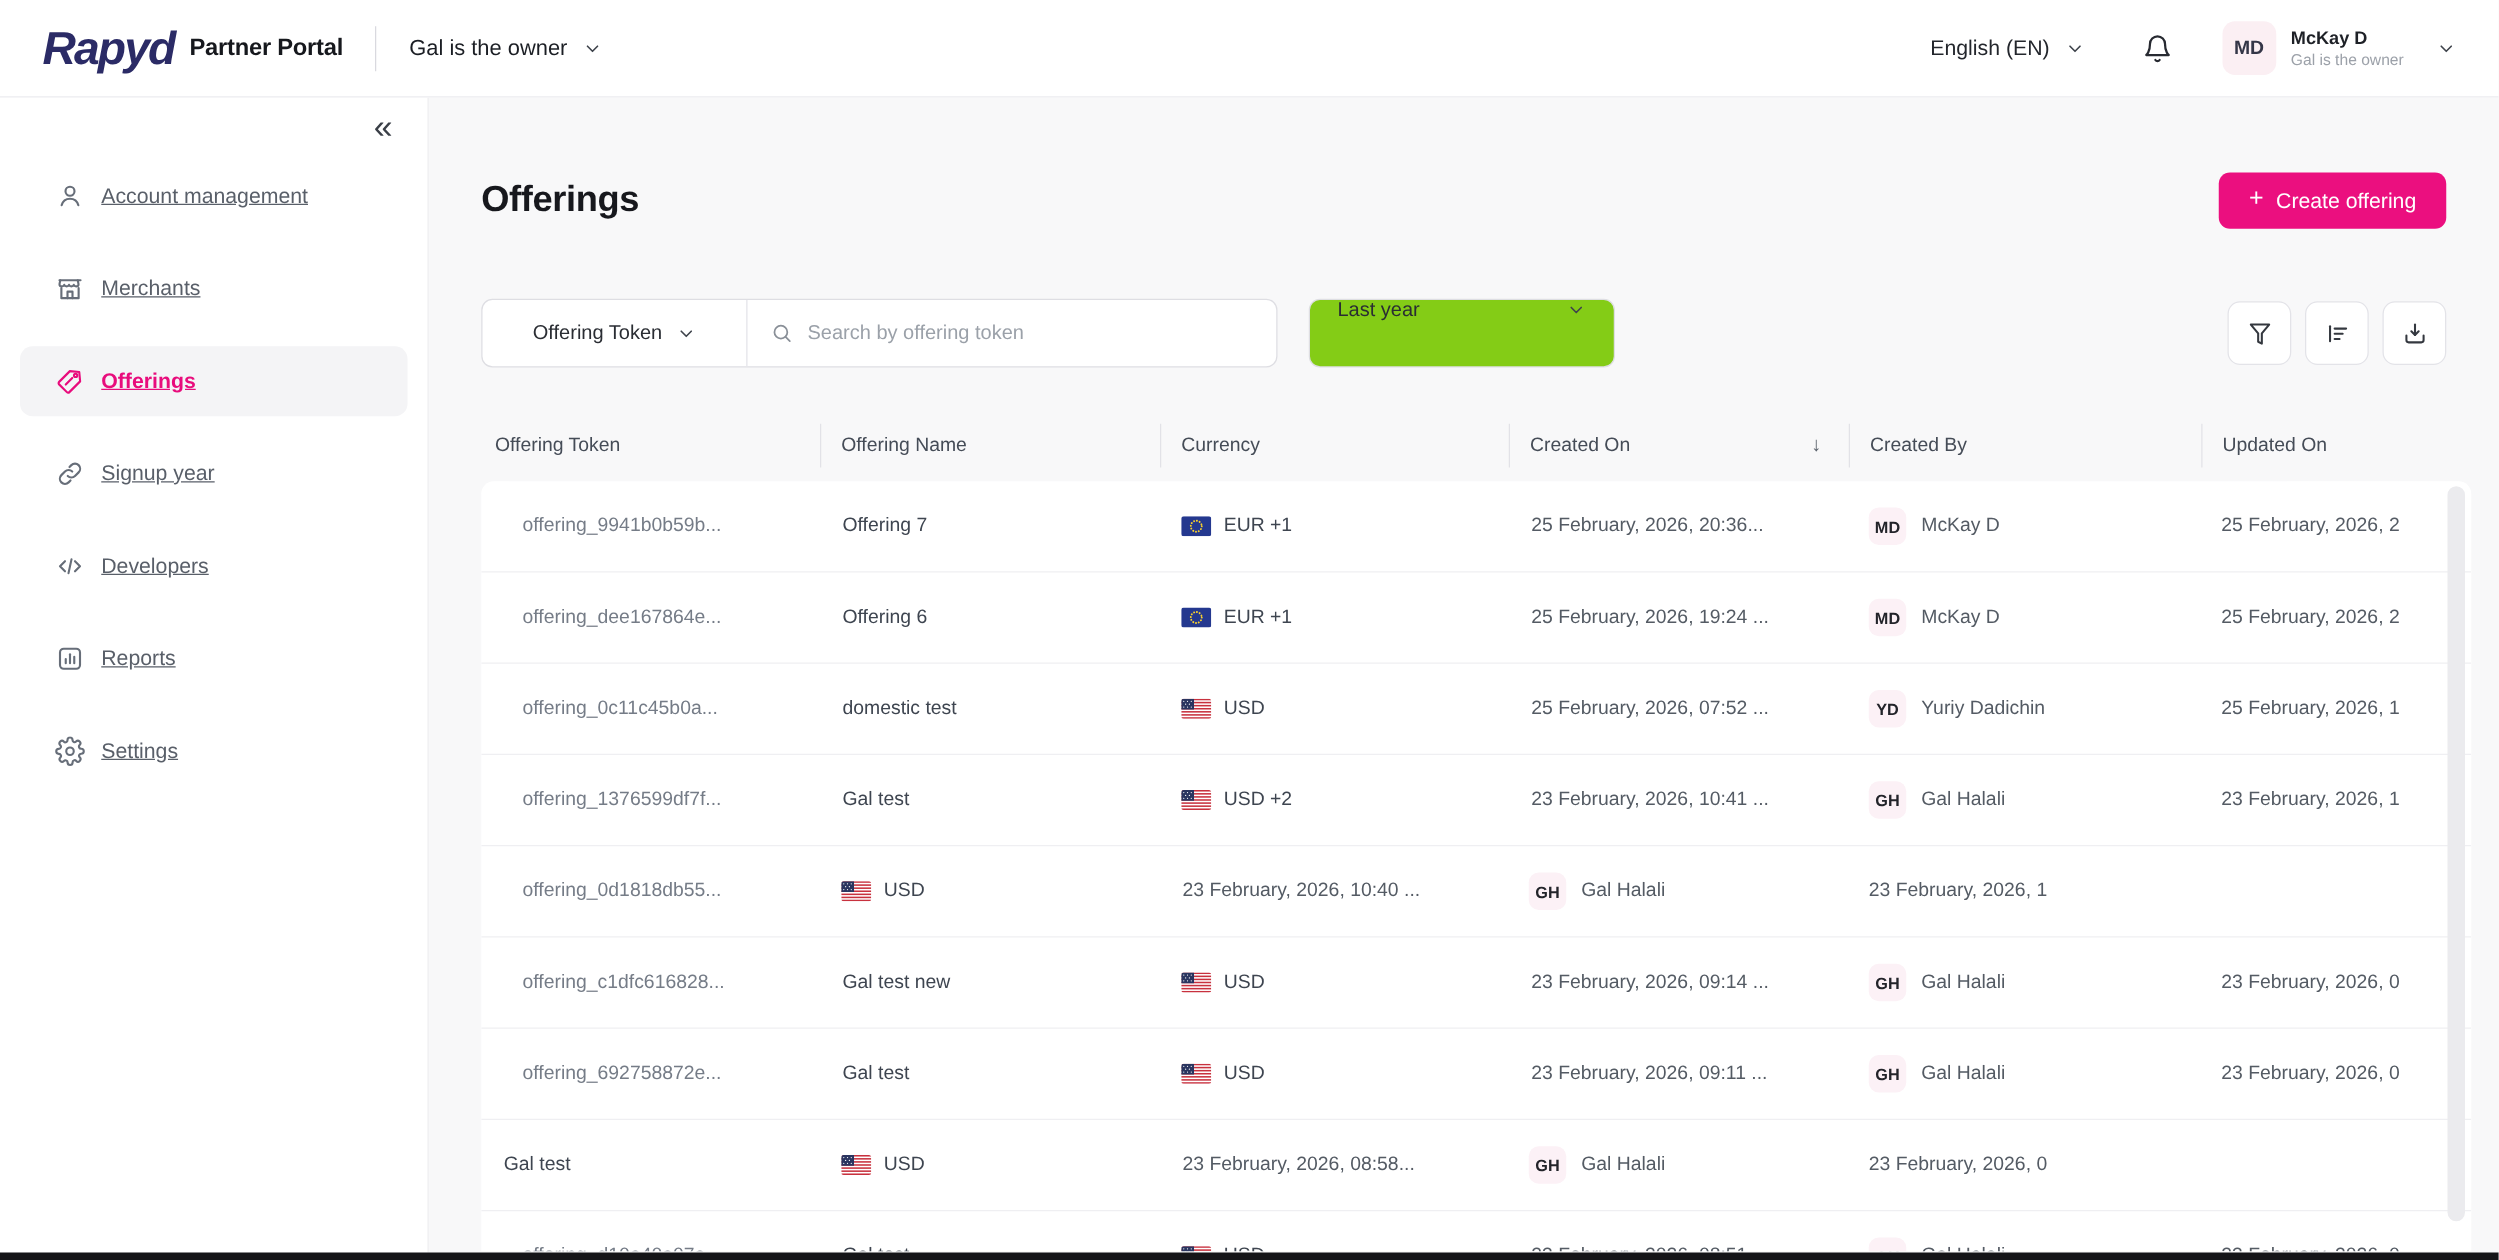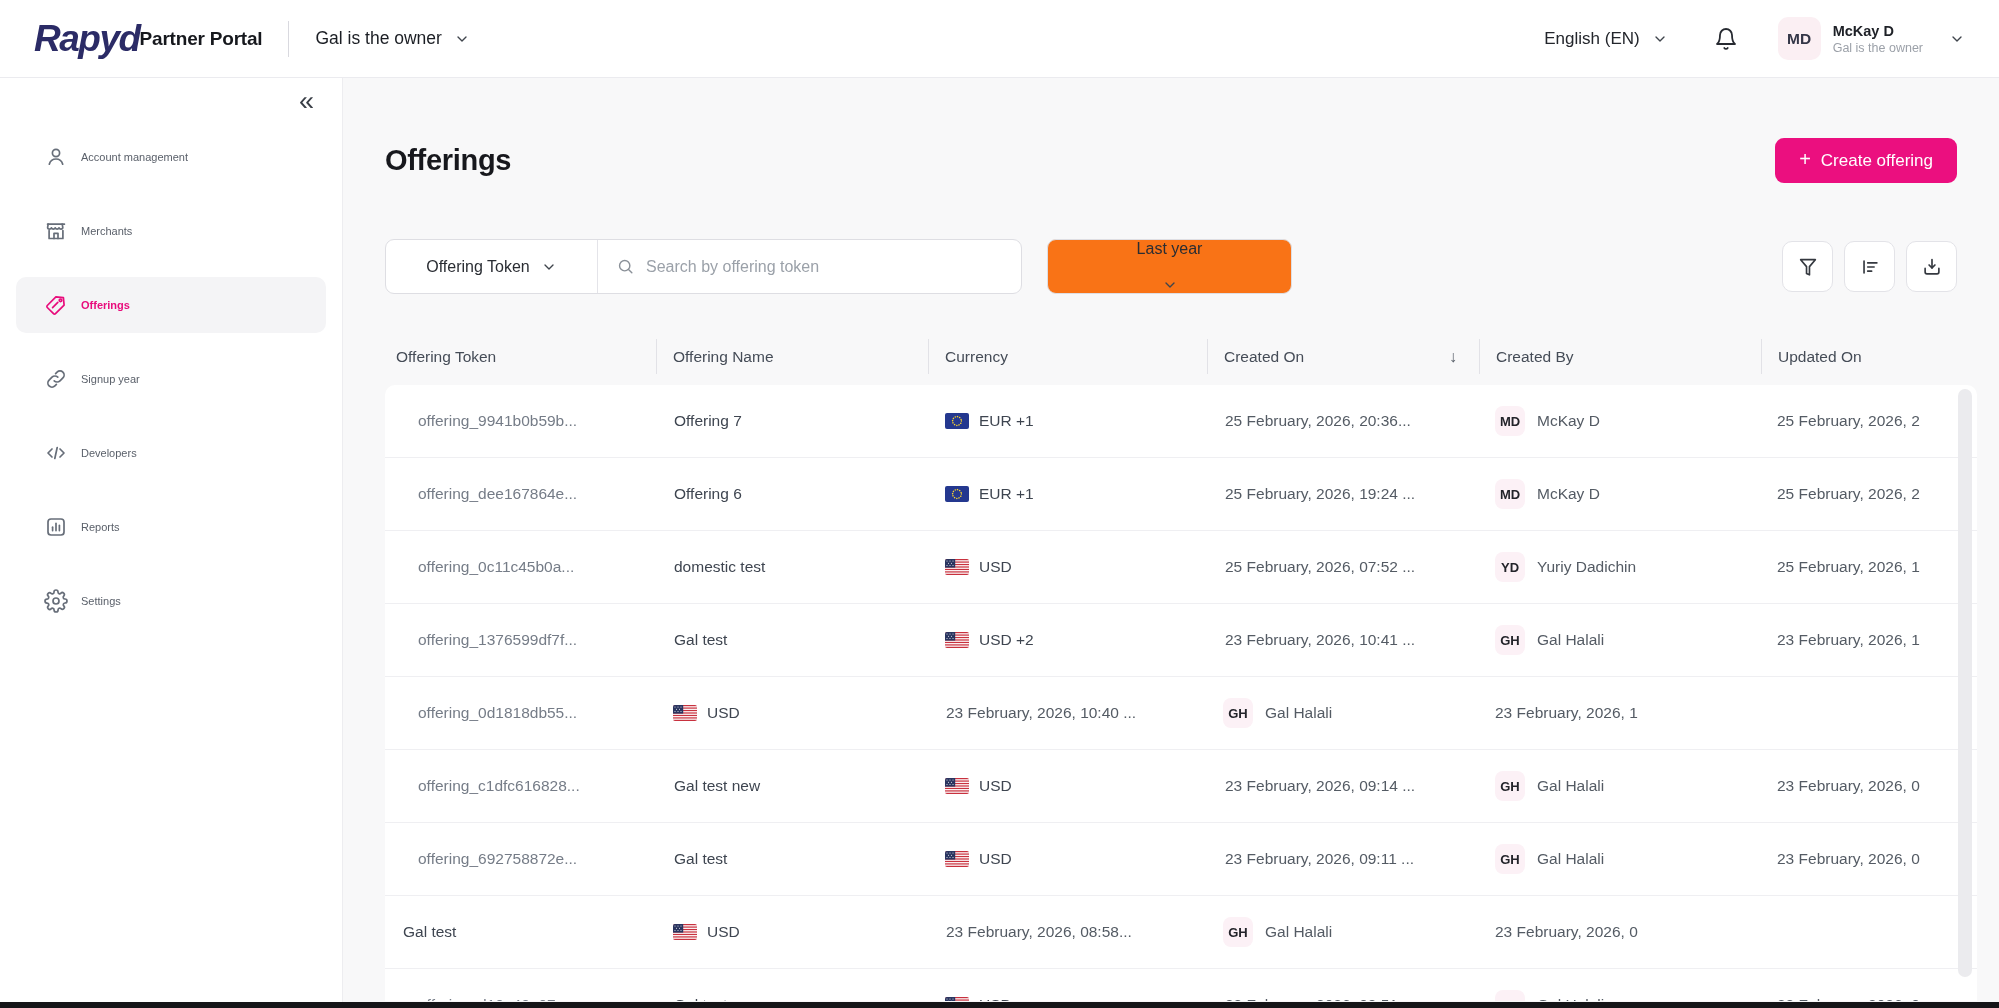--- a/index.html
+++ b/index.html
@@ -10,21 +10,21 @@
   }
   svg { display:block; }
   .stroke-ic { fill:none; stroke:#676E79; stroke-width:1.7; stroke-linecap:round; stroke-linejoin:round; }
 
   
   .topbar {
     position:absolute; top:0; left:0; right:0; height:78px; background:#fff;
     border-bottom:1px solid #EBEBEF; display:flex; align-items:center; padding:0 34px; z-index:5;
   }
   .logo-word { font-size:37px; font-weight:800; font-style:italic; color:#2B2B66; letter-spacing:-1.5px;text-align:right; }
-  .app-name { font-size:19px; font-weight:700; color:#16181D; letter-spacing:-0.2px; }
+  .app-name { font-size:19px; font-weight:700; color:#16181D; margin-left:12px; letter-spacing:-0.2px; }
   .topbar-div { width:1px; height:36px; background:#D9D9DF; margin:0 26px; }
   .org-selector { display:flex; align-items:center; gap:12px; cursor:pointer; }
   .org-selector span { font-size:17.5px; font-weight:500; color:#1B1E24; }
   .chev { width:16px; height:16px; }
   .chev polyline { fill:none; stroke:#3F444C; stroke-width:2; stroke-linecap:round; stroke-linejoin:round; }
   .topbar-right { margin-left:auto; display:flex; align-items:center; }
   .lang { display:flex; align-items:center; gap:12px; cursor:pointer; }
   .lang span { font-size:17px; color:#23262C; }
   .bell { margin-left:46px; cursor:pointer; }
   .bell svg { width:24px; height:24px; fill:none; stroke:#272A31; stroke-width:1.8; stroke-linecap:round; stroke-linejoin:round; }
@@ -42,21 +42,21 @@
     position:absolute; top:78px; left:0; width:343px; bottom:6px; background:#fff;
     border-right:1px solid #EDEDF0;
   }
   .collapse-btn {
     position:absolute; top:10px; right:28px; font-size:27px; color:#3A3F47; cursor:pointer; line-height:1;
   }
   .nav { position:absolute; top:51px; left:16px; right:16px; display:flex; flex-direction:column; gap:18px; }
   .nav-item {
     height:56px; border-radius:10px; display:flex; align-items:center; padding-left:28px; gap:13px; cursor:pointer;
   }
-  .nav-item .ni-label { font-size:11px; font-weight:500; color:#595F69; }
+  .nav-item .ni-label { font-size:17px; font-weight:500; color:#595F69;text-decoration:underline; }
   .nav-item svg { width:24px; height:24px; }
   .nav-item.active { background:#F4F4F6; }
   .nav-item.active .ni-label { color:#E80C7C; font-weight:700; }
   .nav-item.active .stroke-ic { stroke:#E80C7C; }
 
   
   .main { position:absolute; left:343px; top:78px; right:0; bottom:6px; padding:0 42px; }
   .title-row { margin-top:60px; display:flex; align-items:center; justify-content:space-between; }
   .page-title { font-size:29px; font-weight:700; color:#17181D; letter-spacing:-0.3px; }
   .create-btn {
@@ -73,22 +73,22 @@
   .field-select { width:211px; height:100%; display:flex; align-items:center; justify-content:center; gap:11px; cursor:pointer; }
   .field-select span { font-size:16px; color:#2A2D33; }
   .combo-div { width:1px; align-self:stretch; background:#E4E4E9; }
   .search-box { flex:1; display:flex; align-items:center; padding:0 18px; gap:11px; }
   .search-box svg { width:19px; height:19px; fill:none; stroke:#8A9098; stroke-width:1.8; stroke-linecap:round; }
   .search-box input {
     border:none; outline:none; flex:1; font-family:inherit; font-size:16px; color:#2A2D33; background:transparent;
   }
   .search-box input::placeholder { color:#9BA1A9; }
   .range-select {
-    margin-left:25px; width:245px; height:55px; background:#f97316; border:1px solid #DEDEE3; border-radius:9px;
-    display:flex; align-items:center; justify-content:space-between; padding:0 22px; cursor:pointer;flex-direction:column;
+    margin-left:25px; width:245px; height:55px; background:#84cc16; border:1px solid #DEDEE3; border-radius:9px;
+    display:flex; justify-content:space-between; padding:0 22px; cursor:pointer;
   }
   .range-select span { font-size:16px; color:#2A2D33; }
   .tool-btns { margin-left:auto; display:flex; gap:11px; }
   .tool-btn {
     width:51px; height:51px; background:#fff; border:1px solid #E3E3E8; border-radius:10px;
     display:flex; align-items:center; justify-content:center; cursor:pointer;
   }
   .tool-btn svg { width:22px; height:22px; fill:none; stroke:#34383F; stroke-width:1.8; stroke-linecap:round; stroke-linejoin:round; }
 
   

